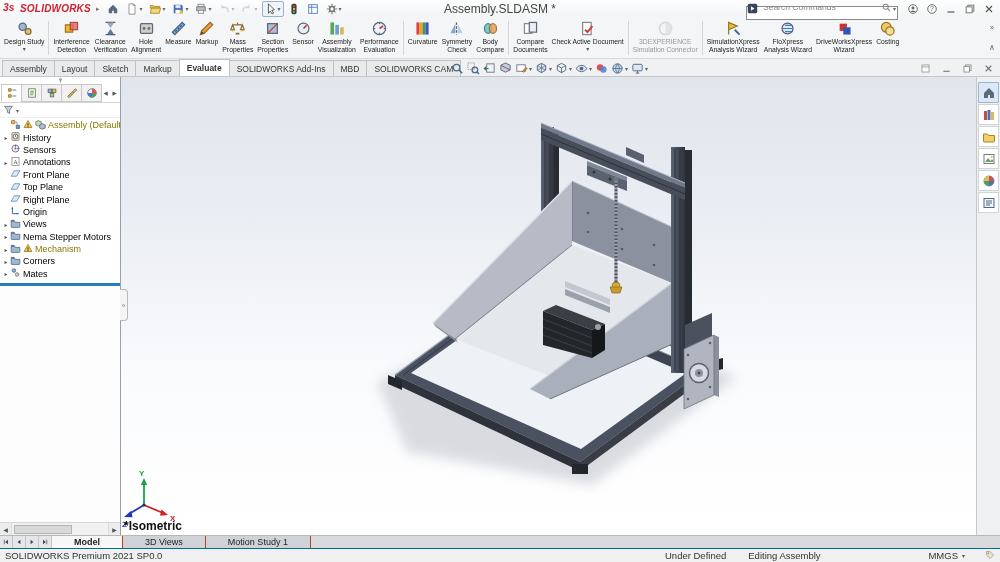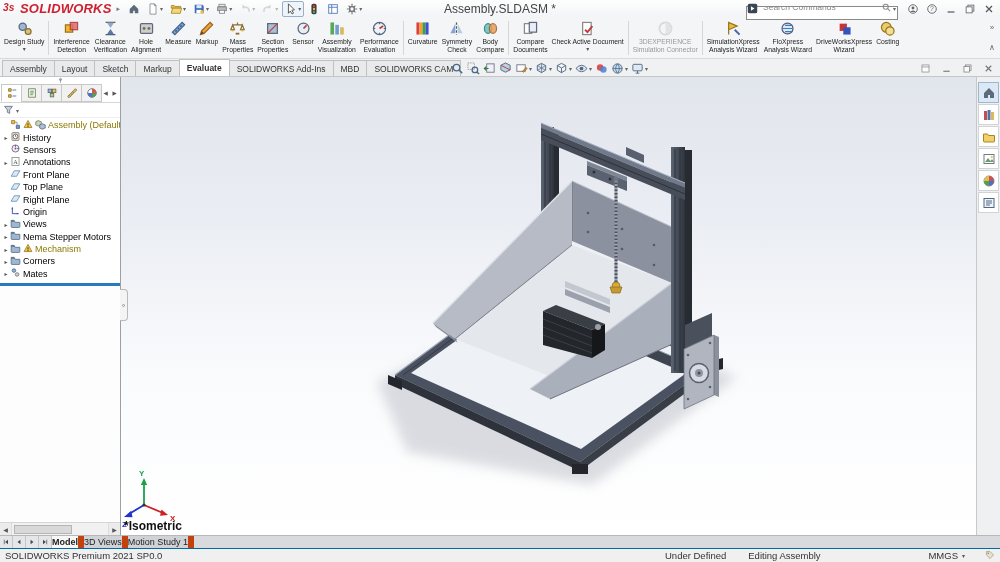--- a/index.html
+++ b/index.html
@@ -2,21 +2,21 @@
 <html><head>
 <meta charset="utf-8">
 <style>
   *{box-sizing:border-box;margin:0;padding:0}
   html,body{width:1000px;height:562px;overflow:hidden}
   body{font-family:"Liberation Sans",sans-serif;background:#fff;position:relative;font-size:9px;color:#222}
 
   
   .titlebar{height:17px;display:flex;align-items:center;background:linear-gradient(#fefefe,#f2f4f6);position:relative;padding:0 3px}
   .brand{display:flex;align-items:center;gap:4px;margin-right:4px}
-  .brand-text{font-style:italic;font-weight:bold;color:#cf2030;font-size:13px;letter-spacing:.2px}
+  .brand-text{font-style:italic;font-weight:bold;color:#cf2030;font-size:10px;letter-spacing:.2px}
   .tb-exp{color:#777;font-size:7px;margin:0 5px 0 1px}
   .quick{display:flex;align-items:center;gap:1px}
   .qbtn{display:flex;align-items:center;padding:1px 2px;border:1px solid transparent;border-radius:2px}
   .qbtn.boxed{border-color:#9ab0c6;background:#eef4fa}
   .qbtn.disabled{opacity:.45}
   .qcaret{font-size:6px;color:#666;margin-left:1px}
   .tb-title{position:absolute;left:50%;transform:translateX(-50%);font-size:12px;color:#444;white-space:nowrap}
   .tb-right{margin-left:auto;display:flex;align-items:center;gap:7px}
   .searchbox{position:relative;width:152px;height:13px}
   .searchbox input{width:100%;height:100%;border:1px solid #8a8a8a;font-family:"Liberation Sans",sans-serif;font-size:8.5px;padding:0 26px 12px 16px;color:#333;background:#fff}
@@ -78,21 +78,21 @@
   .viewlabel{position:absolute;left:3px;bottom:2px;font-size:12px;font-weight:bold;color:#111}
 
   
   .taskpane{width:24px;background:#eef0f2;border-left:1px solid #c8c8c8;padding-top:5px;display:flex;flex-direction:column;align-items:center;flex:none}
   .tpbtn{width:21px;height:21px;background:#fff;border:1px solid #d0d4d8;display:flex;align-items:center;justify-content:center;margin-bottom:1px}
   .tpbtn.active{background:#dce8f5;border-color:#9ab8d4}
 
   
   .bottombar{height:13px;background:#d8dade;border-top:1px solid #b8b8b8;display:flex;align-items:stretch;font-size:9px}
   .bnav{width:13px;display:flex;align-items:center;justify-content:center;background:#e4e6e8;border-right:1px solid #c4c4c4}
-  .btab{padding:0 0;display:flex;align-items:center;background:#cfd2d6;border-right:6px solid #c2410c;color:#222;white-space:nowrap}
+  .btab{padding:0 22px;display:flex;align-items:center;background:#cfd2d6;border-right:1px solid #c2410c;color:#222;white-space:nowrap}
   .btab.active{background:#f7f7f7;font-weight:bold}
 
   
   .statusbar{height:14px;background:#f0f0f0;border-top:1px solid #0369a1;display:flex;align-items:center;font-size:9.5px;color:#333;padding:0 5px}
   .status-right{margin-left:auto;display:flex;align-items:center;width:330px}
   .s-ud{margin-right:22px}
   .s-ea{margin-right:auto}
   .s-units{margin-right:4px}
   .s-caret{font-size:6px;color:#555;margin-right:20px}
 </style>

